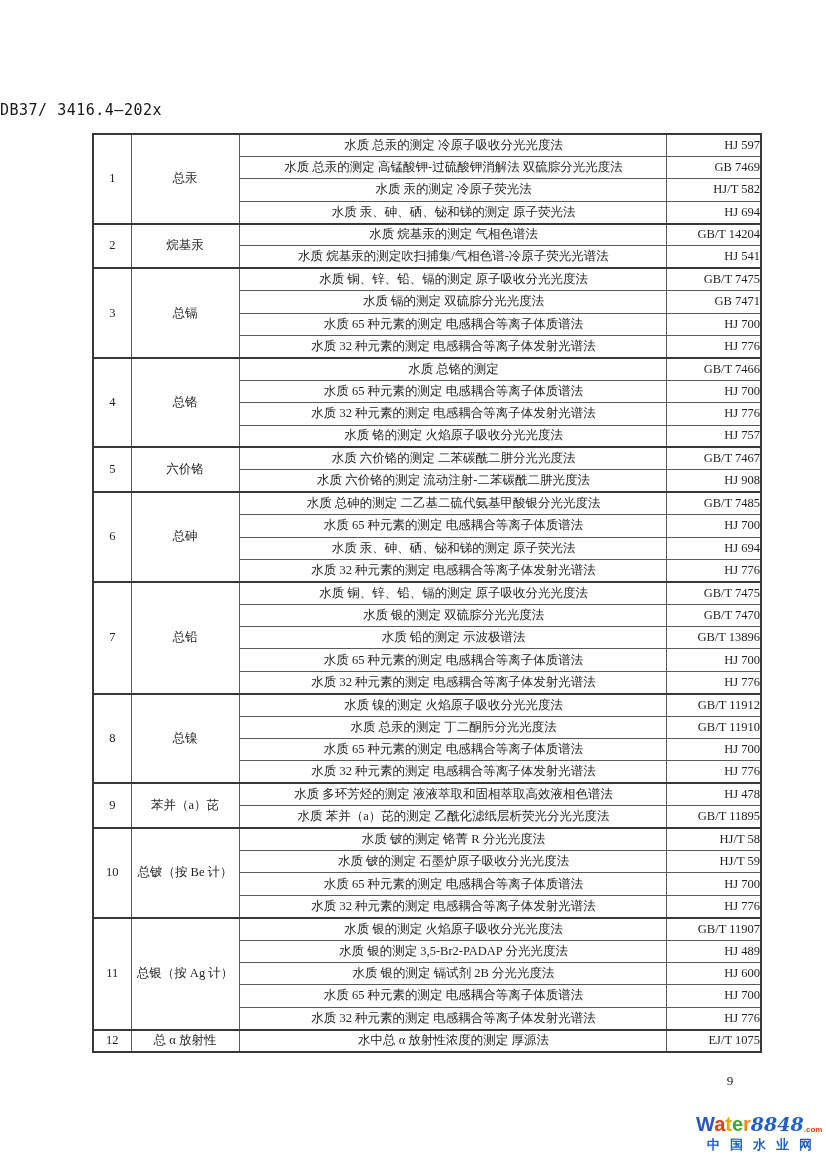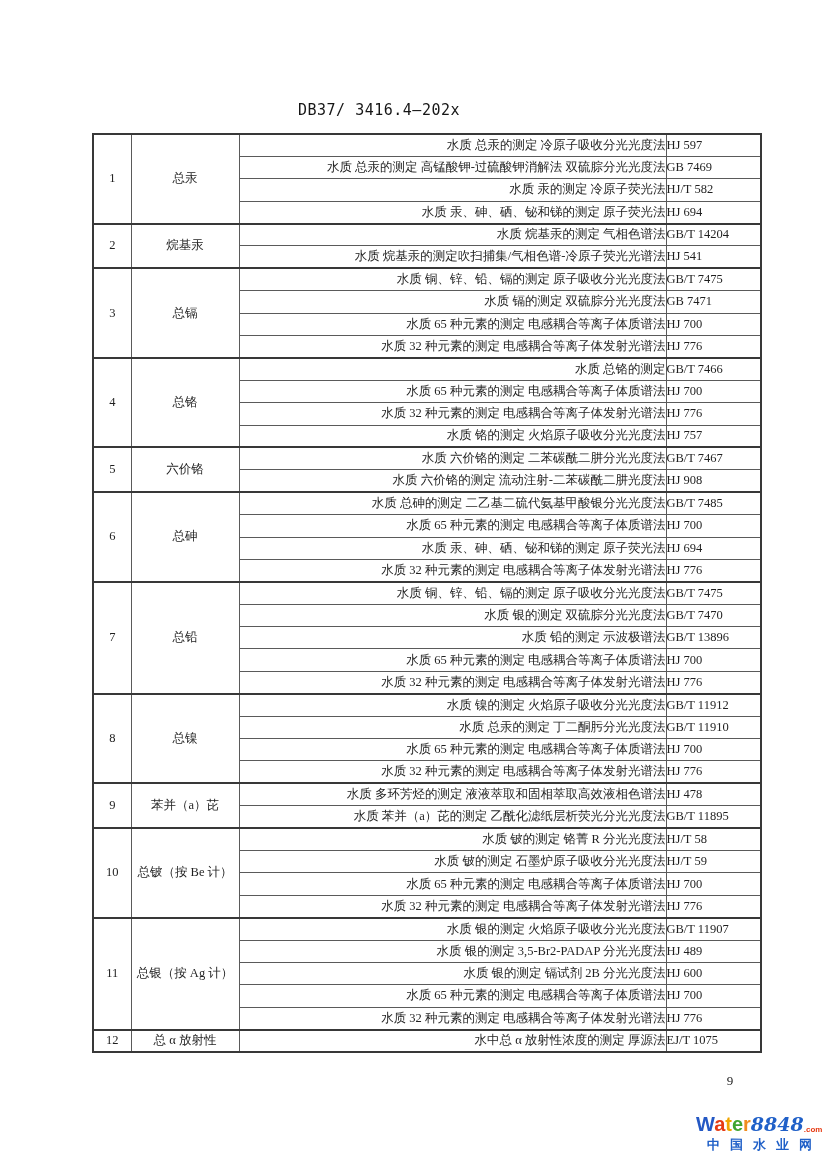--- a/index.html
+++ b/index.html
@@ -7,21 +7,21 @@
     width: 826px; height: 1169px;
     background: #ffffff;
     position: relative;
     font-family: "Liberation Serif", "DejaVu Serif", serif;
     color: #1f1f1f;
     overflow: hidden;
   }
   .doc-header {
     position: absolute;
     top: 101px; left: 0; width: 758px;
-    text-align: center;
+    text-align: left;
     font-family: "DejaVu Sans Mono", "Liberation Mono", monospace;
     font-size: 15px;
     color: #161616;
     letter-spacing: 0.5px;
   }
   table.methods-table {
     position: absolute;
     left: 92px; top: 133px;
     width: 668px;
     border-collapse: collapse;
@@ -38,22 +38,22 @@
     border: 1px solid #5a5a5a;
     padding: 0;
     line-height: 1.05;
     vertical-align: middle;
     overflow: hidden;
     white-space: nowrap;
   }
   .methods-table tr.group-start td { border-top: 2px solid #383838; }
   .methods-table td.col-no,
   .methods-table td.col-name { text-align: center; }
-  .methods-table td.col-method { text-align: right; padding-left: 2px; }
-  .methods-table td.col-code { text-align: left; }
+  .methods-table td.col-method { text-align: center; padding-left: 2px; }
+  .methods-table td.col-code { text-align: right; }
   .page-number {
     position: absolute;
     top: 1073px; left: 700px; width: 60px;
     text-align: center;
     font-size: 13px;
     color: #222222;
   }
   .watermark {
     position: absolute;
     left: 696px; top: 1114px; width: 126px;

